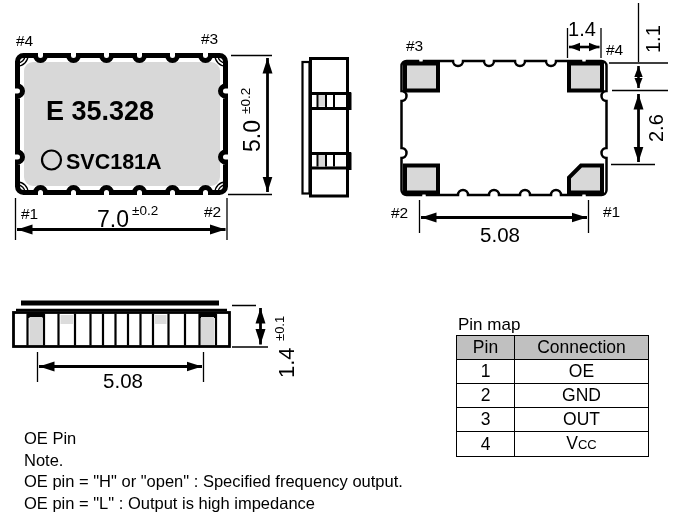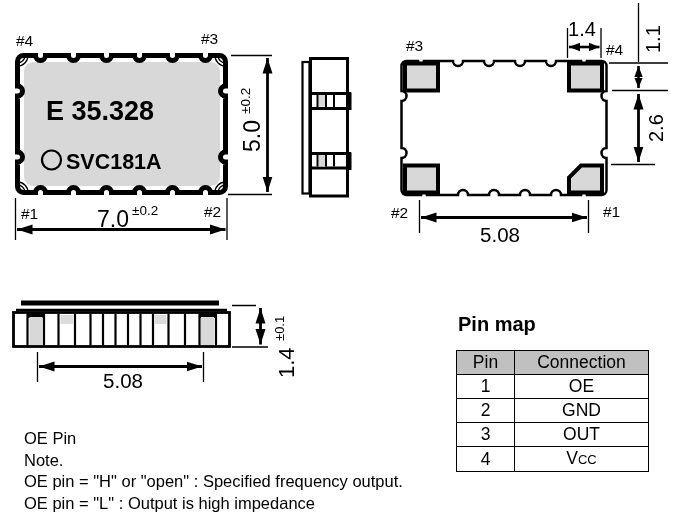--- a/index.html
+++ b/index.html
@@ -6,22 +6,22 @@
   #stage{
     position:relative;width:695px;height:527px;background:#ffffff;
     font-family:"Liberation Sans", sans-serif;color:#000;overflow:hidden;
   }
   .abs{position:absolute;}
   svg text{fill:#000;font-family:"Liberation Sans", sans-serif;}
   .dimtxt{font-size:20px;}
   .pinlbl{font-size:15.5px;}
   
   #pinmap{left:456px;top:315px;width:210px;}
-  #pinmap .pm-title{font-size:20px;line-height:19px;padding-left:2px;font-weight:bold;}
-  #pinmap table{border-collapse:collapse;margin-top:16px;border-radius:21px;}
+  #pinmap .pm-title{font-size:17px;line-height:19px;padding-left:2px;}
+  #pinmap table{border-collapse:collapse;margin-top:1px;border-radius:21px;}
   #pinmap th,#pinmap td{
     border:1.6px solid #000;text-align:center;font-weight:400;
     font-size:17.5px;padding:0;height:23px;line-height:23px;
   }
   #pinmap th{background:#c0c0c0;}
   #pinmap .col-pin{width:57px;}
   #pinmap .col-conn{width:133px;}
   .small-caps{font-size:13px;}
   
   #notes{left:24px;top:428px;font-size:16.5px;line-height:21.5px;white-space:nowrap;}

